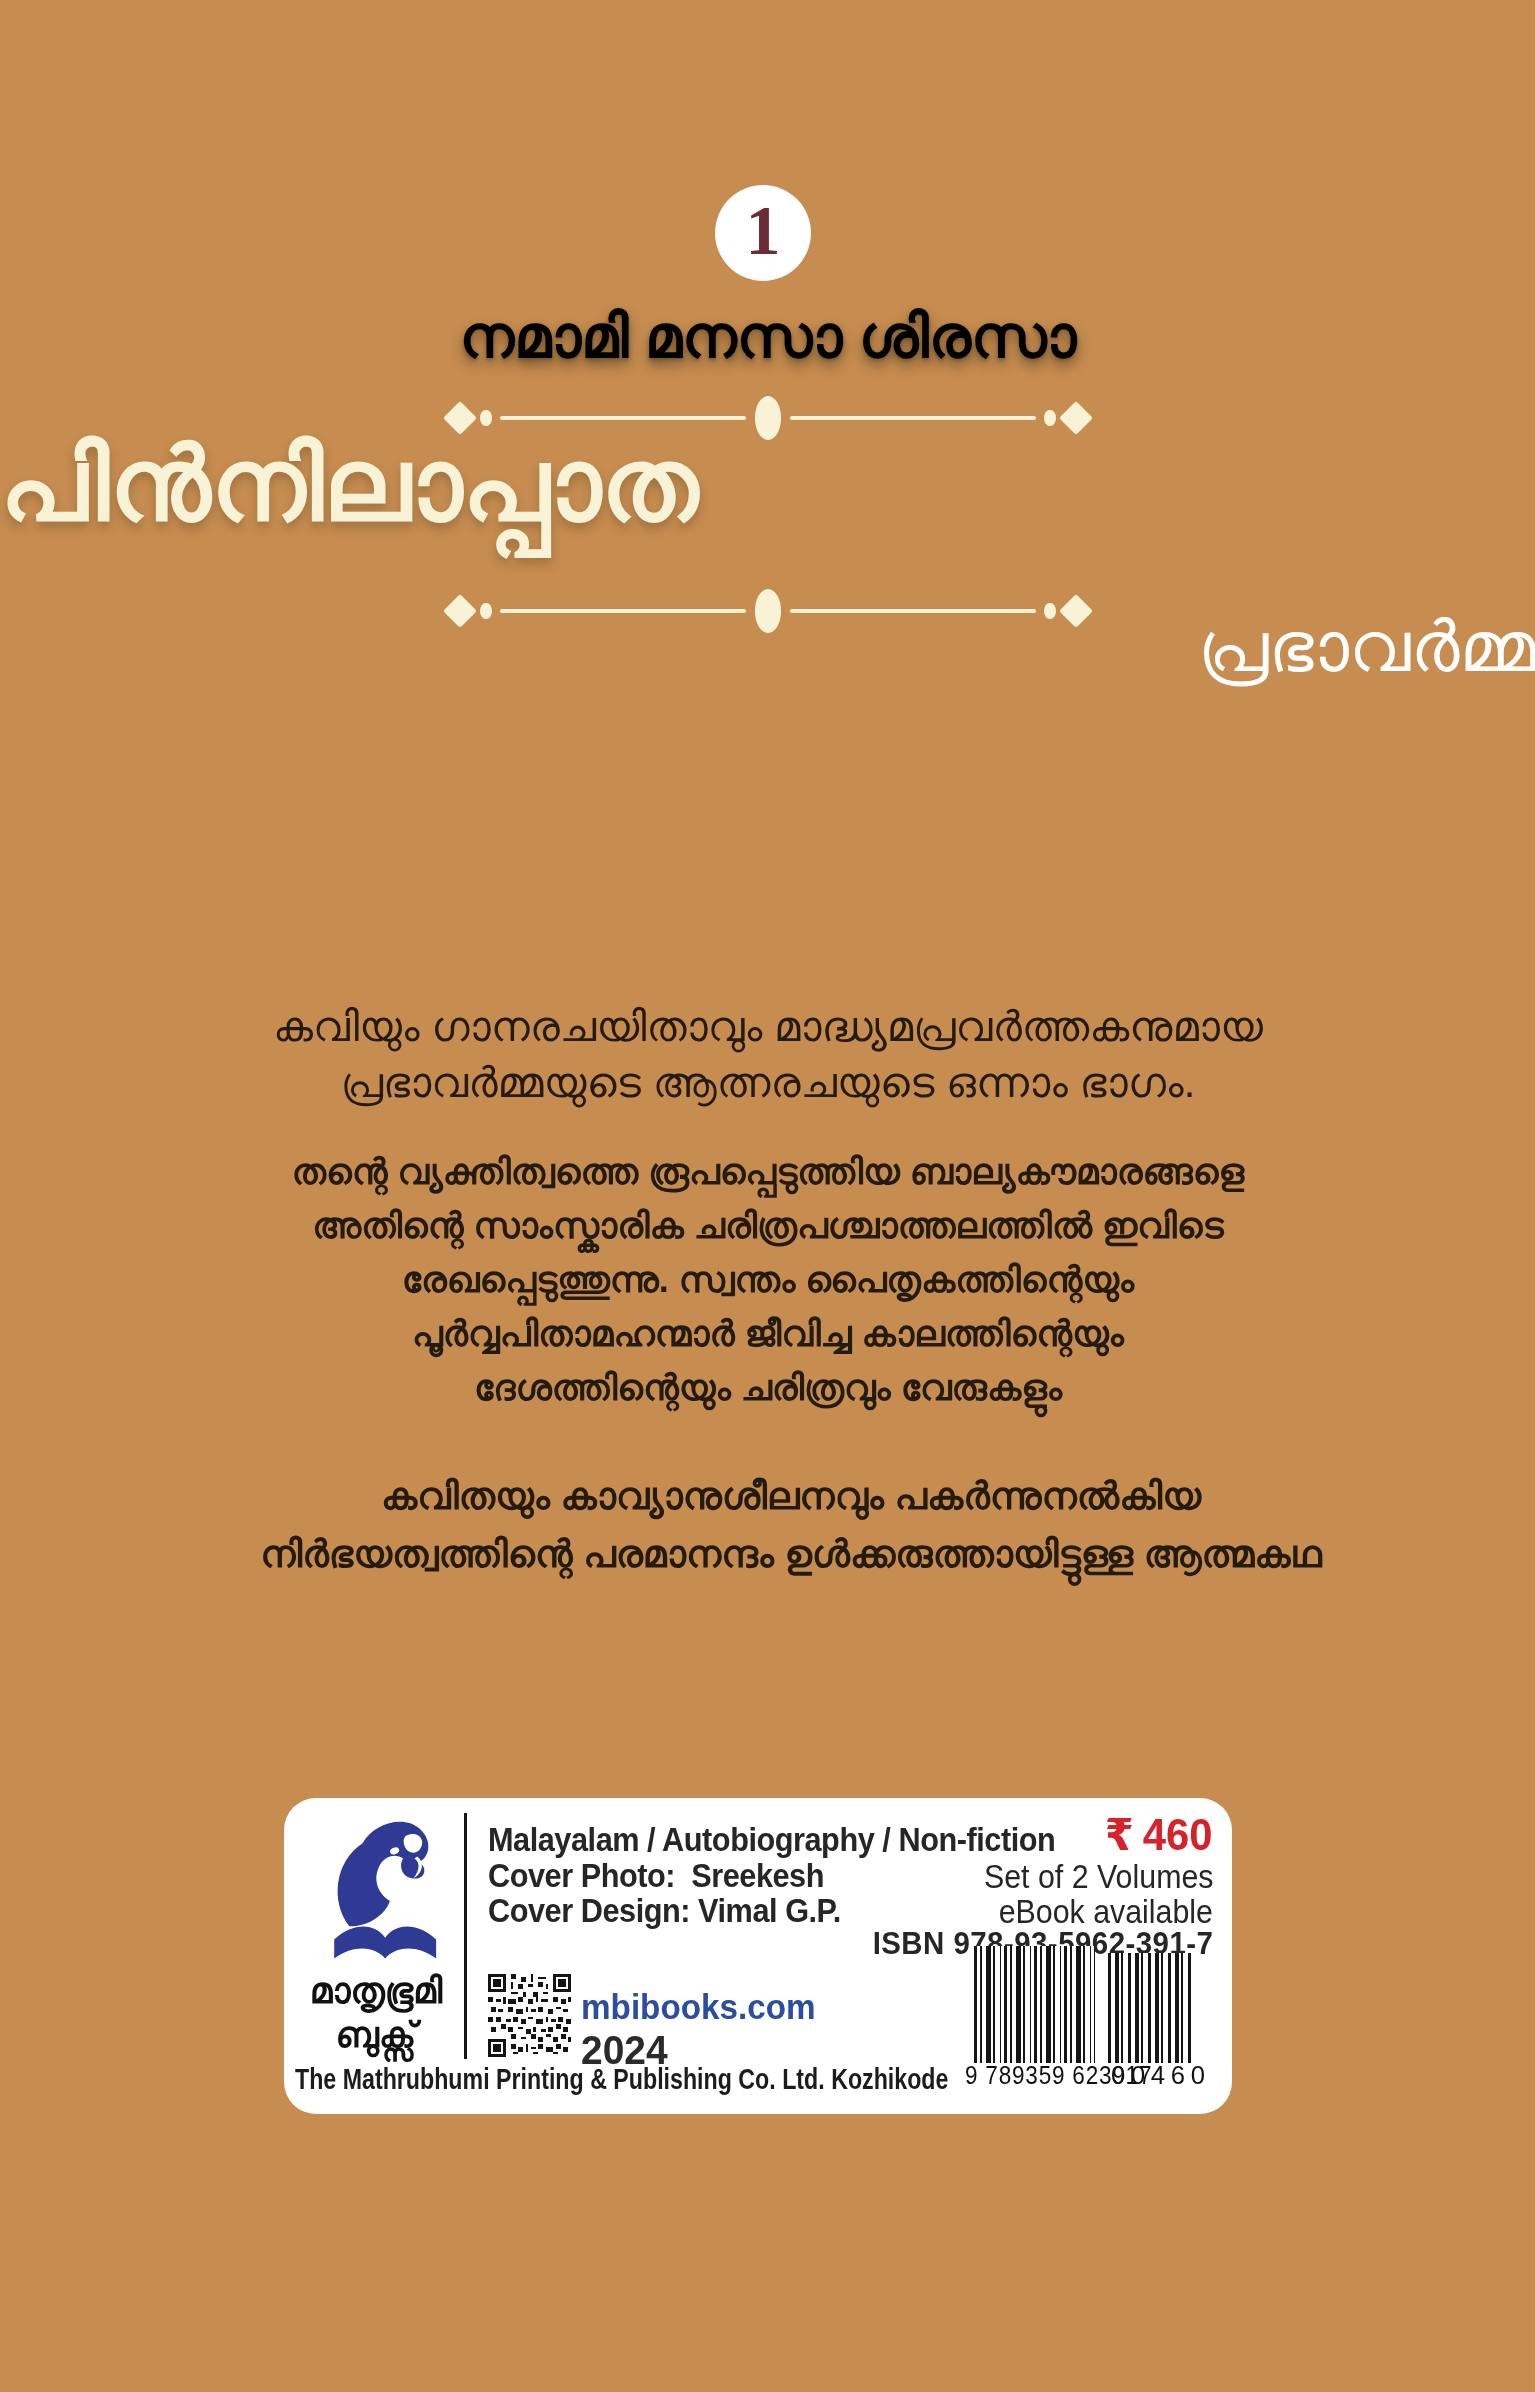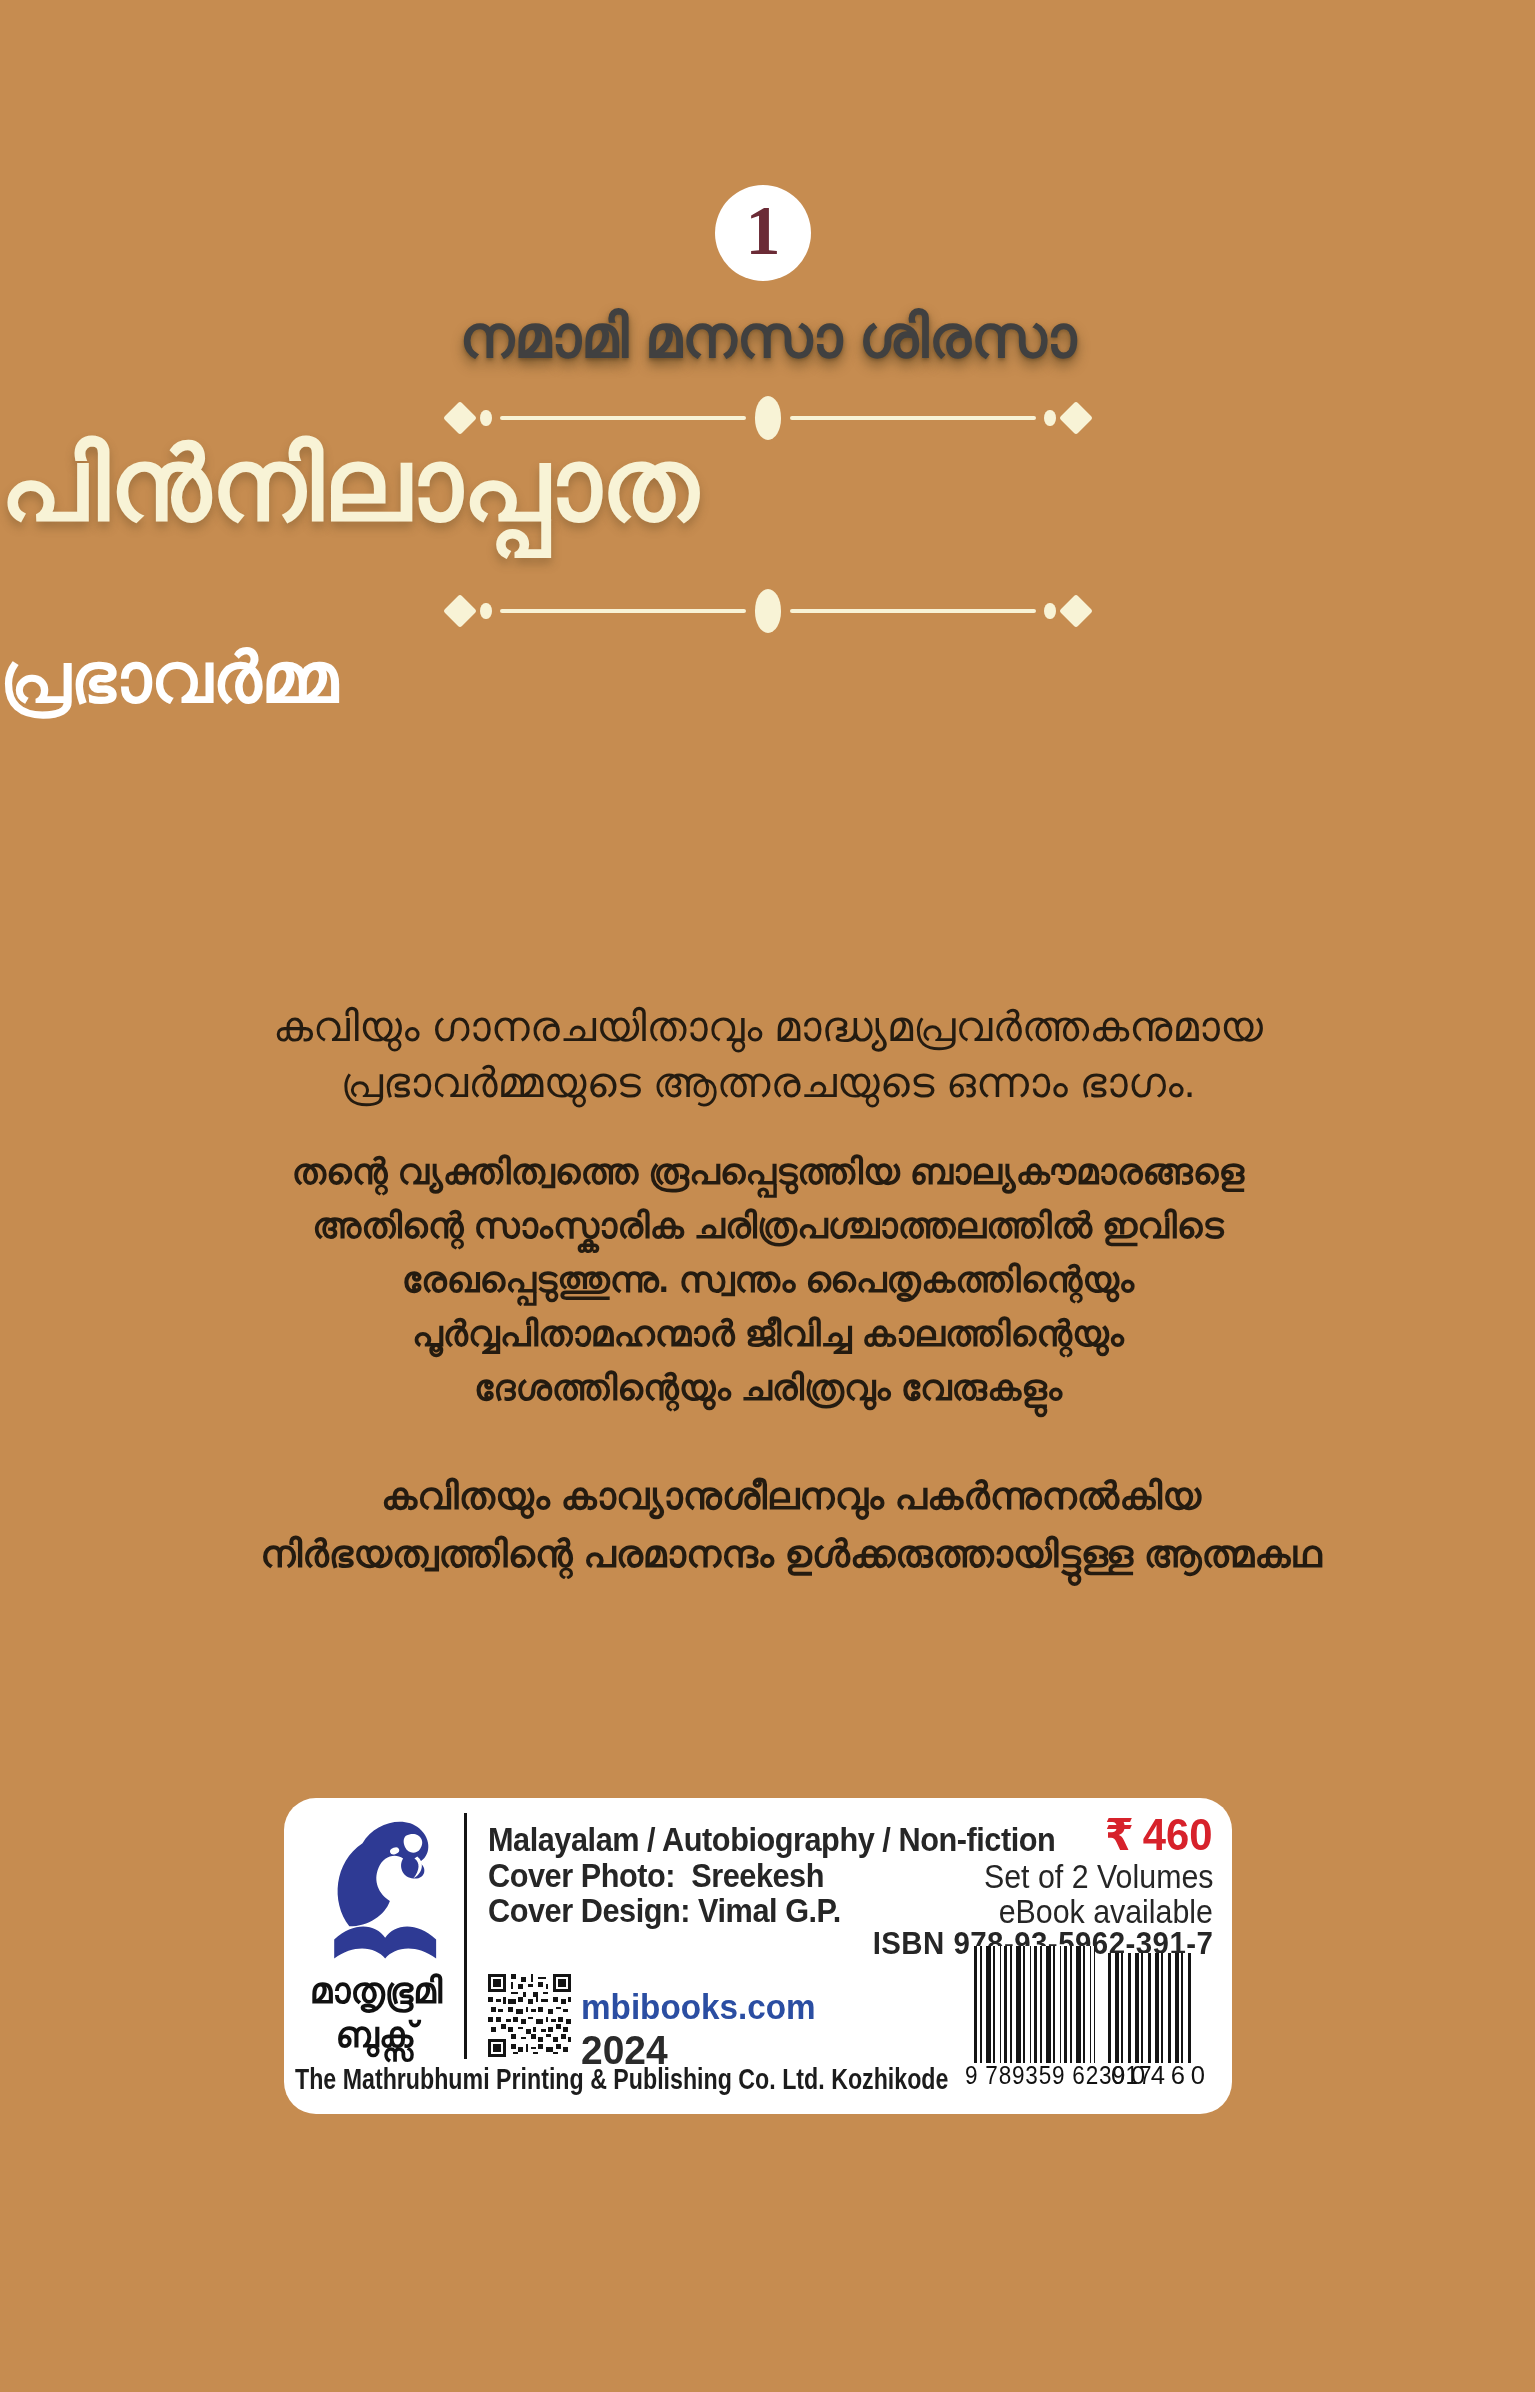--- a/index.html
+++ b/index.html
@@ -18,32 +18,32 @@
   }
   .medallion .num{
     font-family:"Liberation Serif","DejaVu Serif",serif;
     font-weight:700;font-size:70px;line-height:1;color:#6B2B36;
     transform:translateY(-1.9px);
   }
   
   .invocation{
     position:absolute;left:0;right:0;top:301px;
     text-align:center;font-size:59px;line-height:1.25;font-weight:600;
-    color:#404040;
+    color:#000000;
     text-shadow:0 6.6px 11.4px rgba(74,55,25,.6),0 1.9px 3.8px rgba(74,55,25,.45);
   }
   .big-title{
     position:absolute;left:0;right:0;top:422px;margin:0;
     text-align:left;font-size:102px;line-height:1.25;font-weight:600;
     color:#F8F3D6;
     text-shadow:0 5.7px 9.5px rgba(95,70,35,.35);
   }
   .author{
-    position:absolute;left:0;right:0;top:633px;
-    text-align:left;font-size:70px;line-height:1.3;font-weight:700;
+    position:absolute;left:0;right:0;top:602px;
+    text-align:right;font-size:70px;line-height:1.3;font-weight:400;
     color:#FFFFFF;
   }
   
   .divider{
     position:absolute;left:0;right:0;height:44px;
     display:flex;align-items:center;justify-content:center;gap:8.5px;
   }
   .divider-top{top:396px;}
   .divider-bottom{top:589px;}
   .divider .dia{width:24px;height:24px;background:#F8F3D6;transform:rotate(45deg);border-radius:2.8px;}

